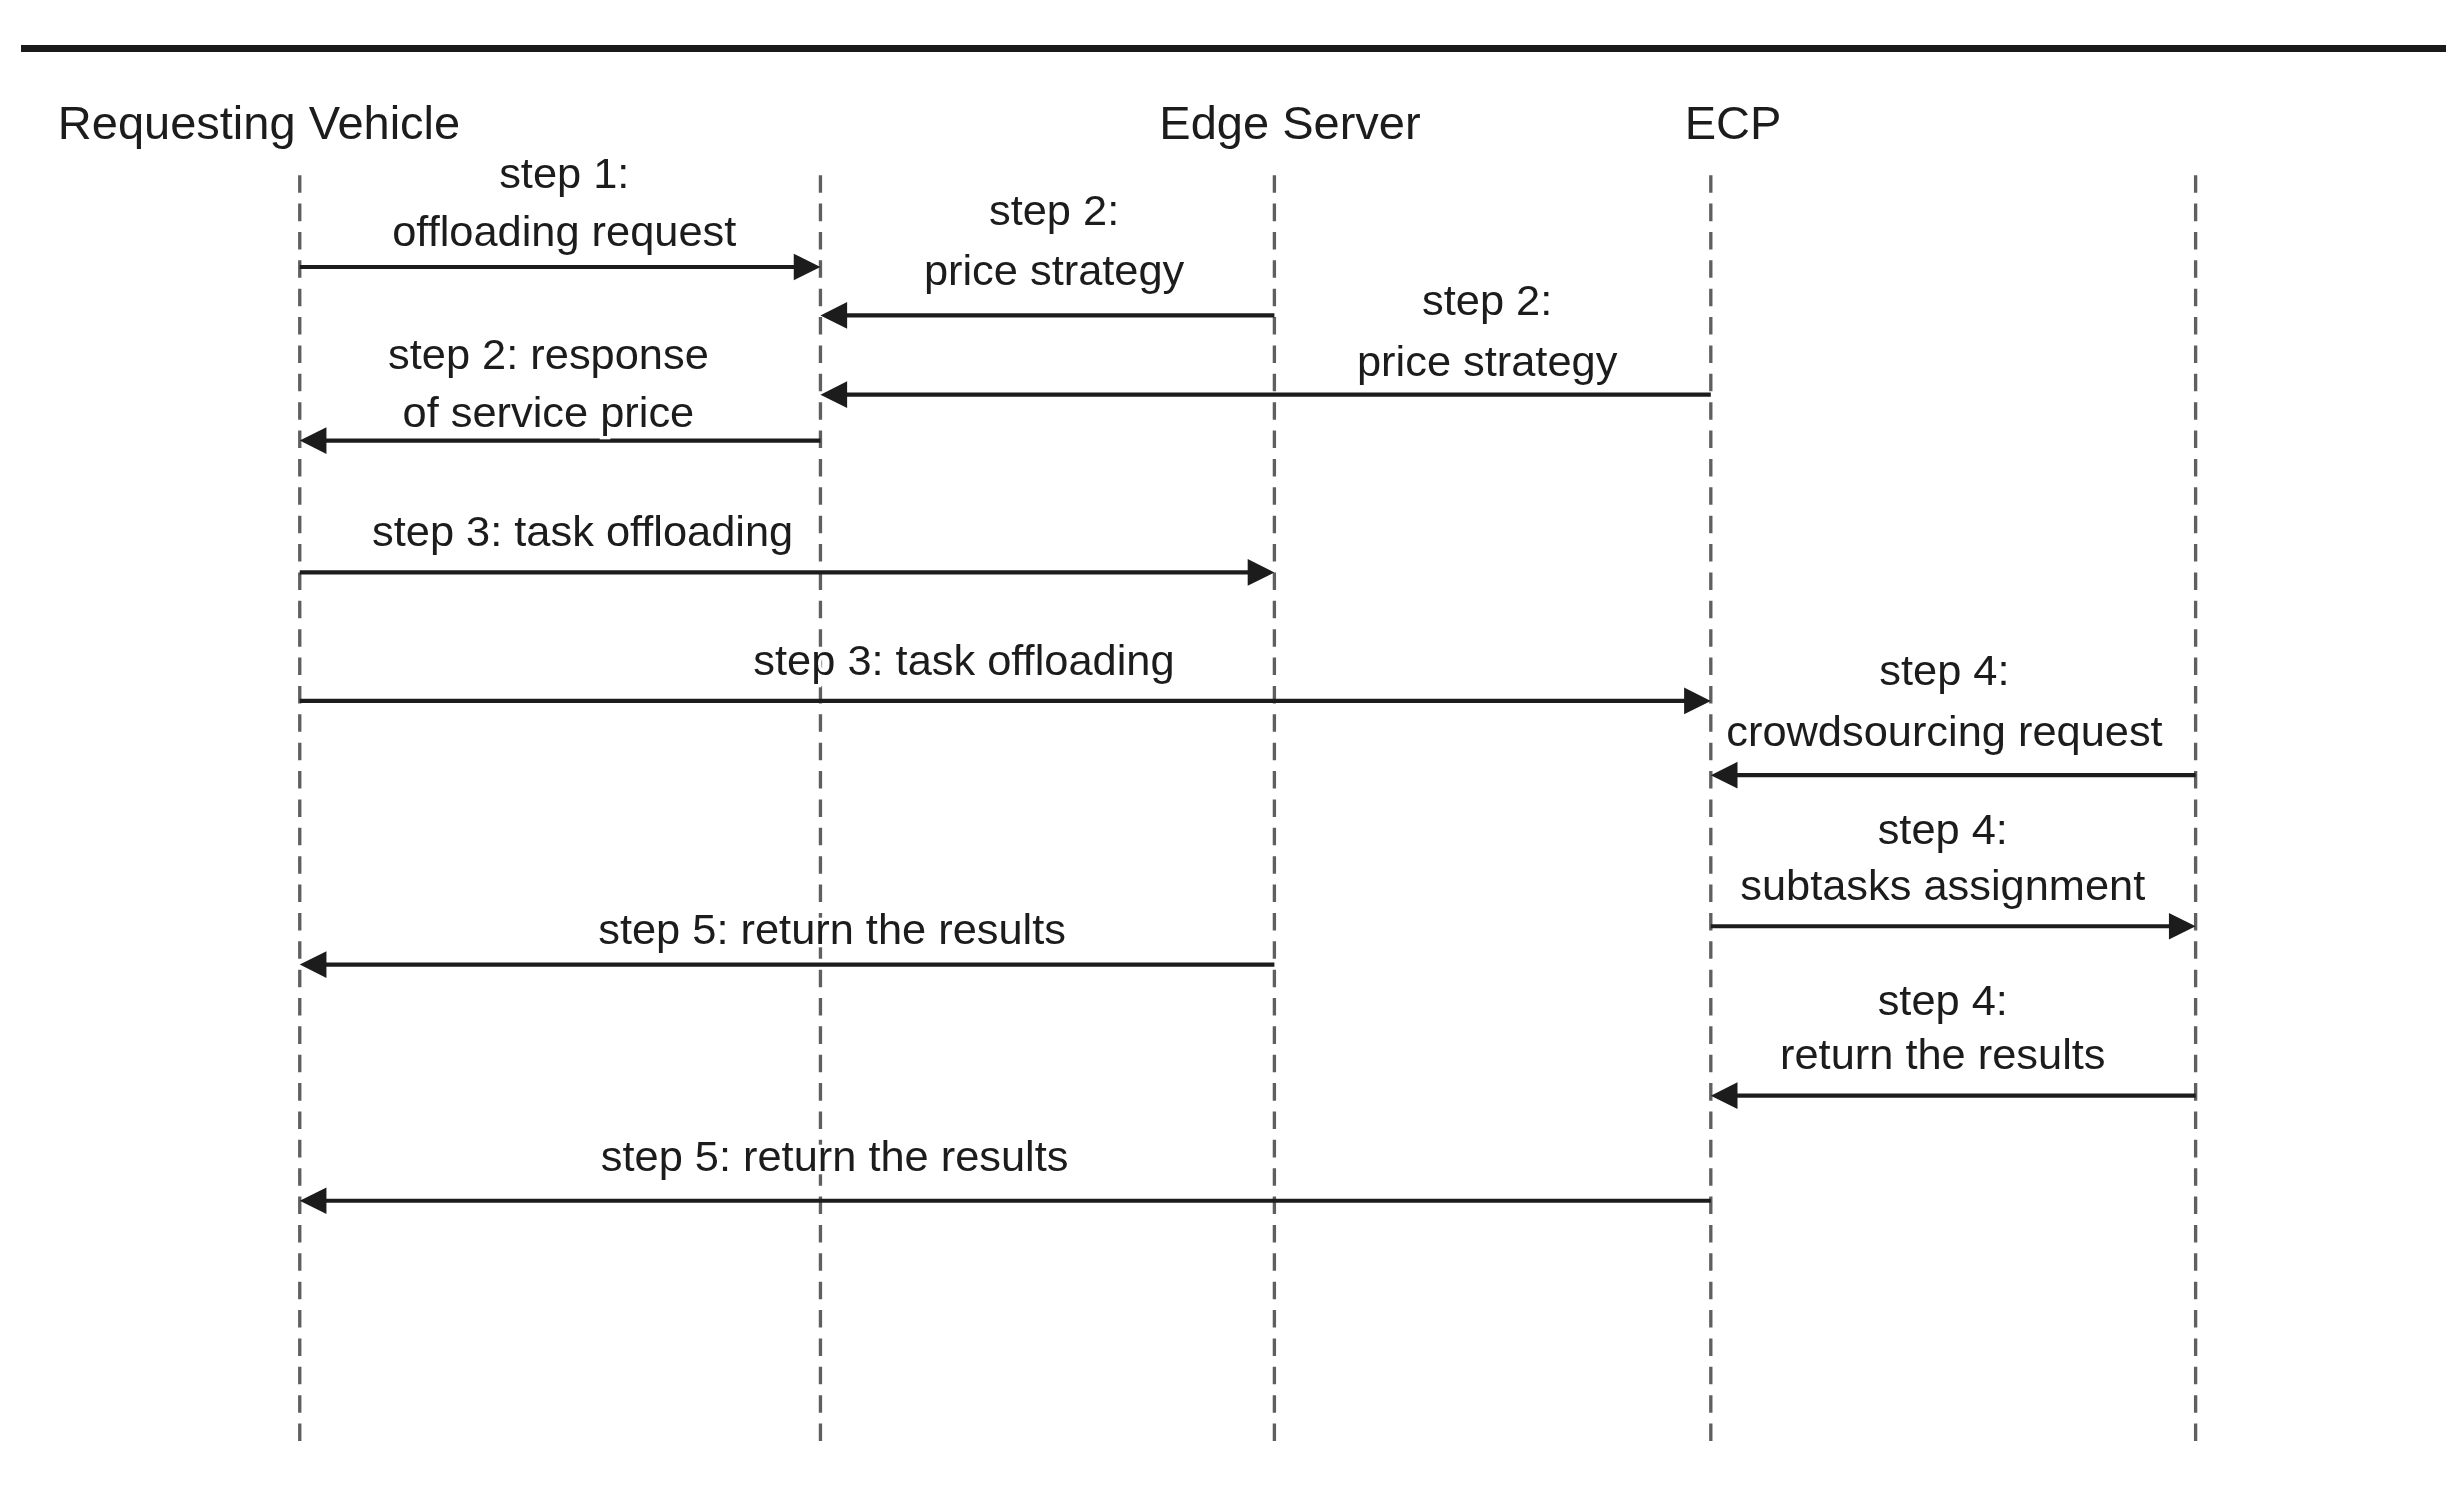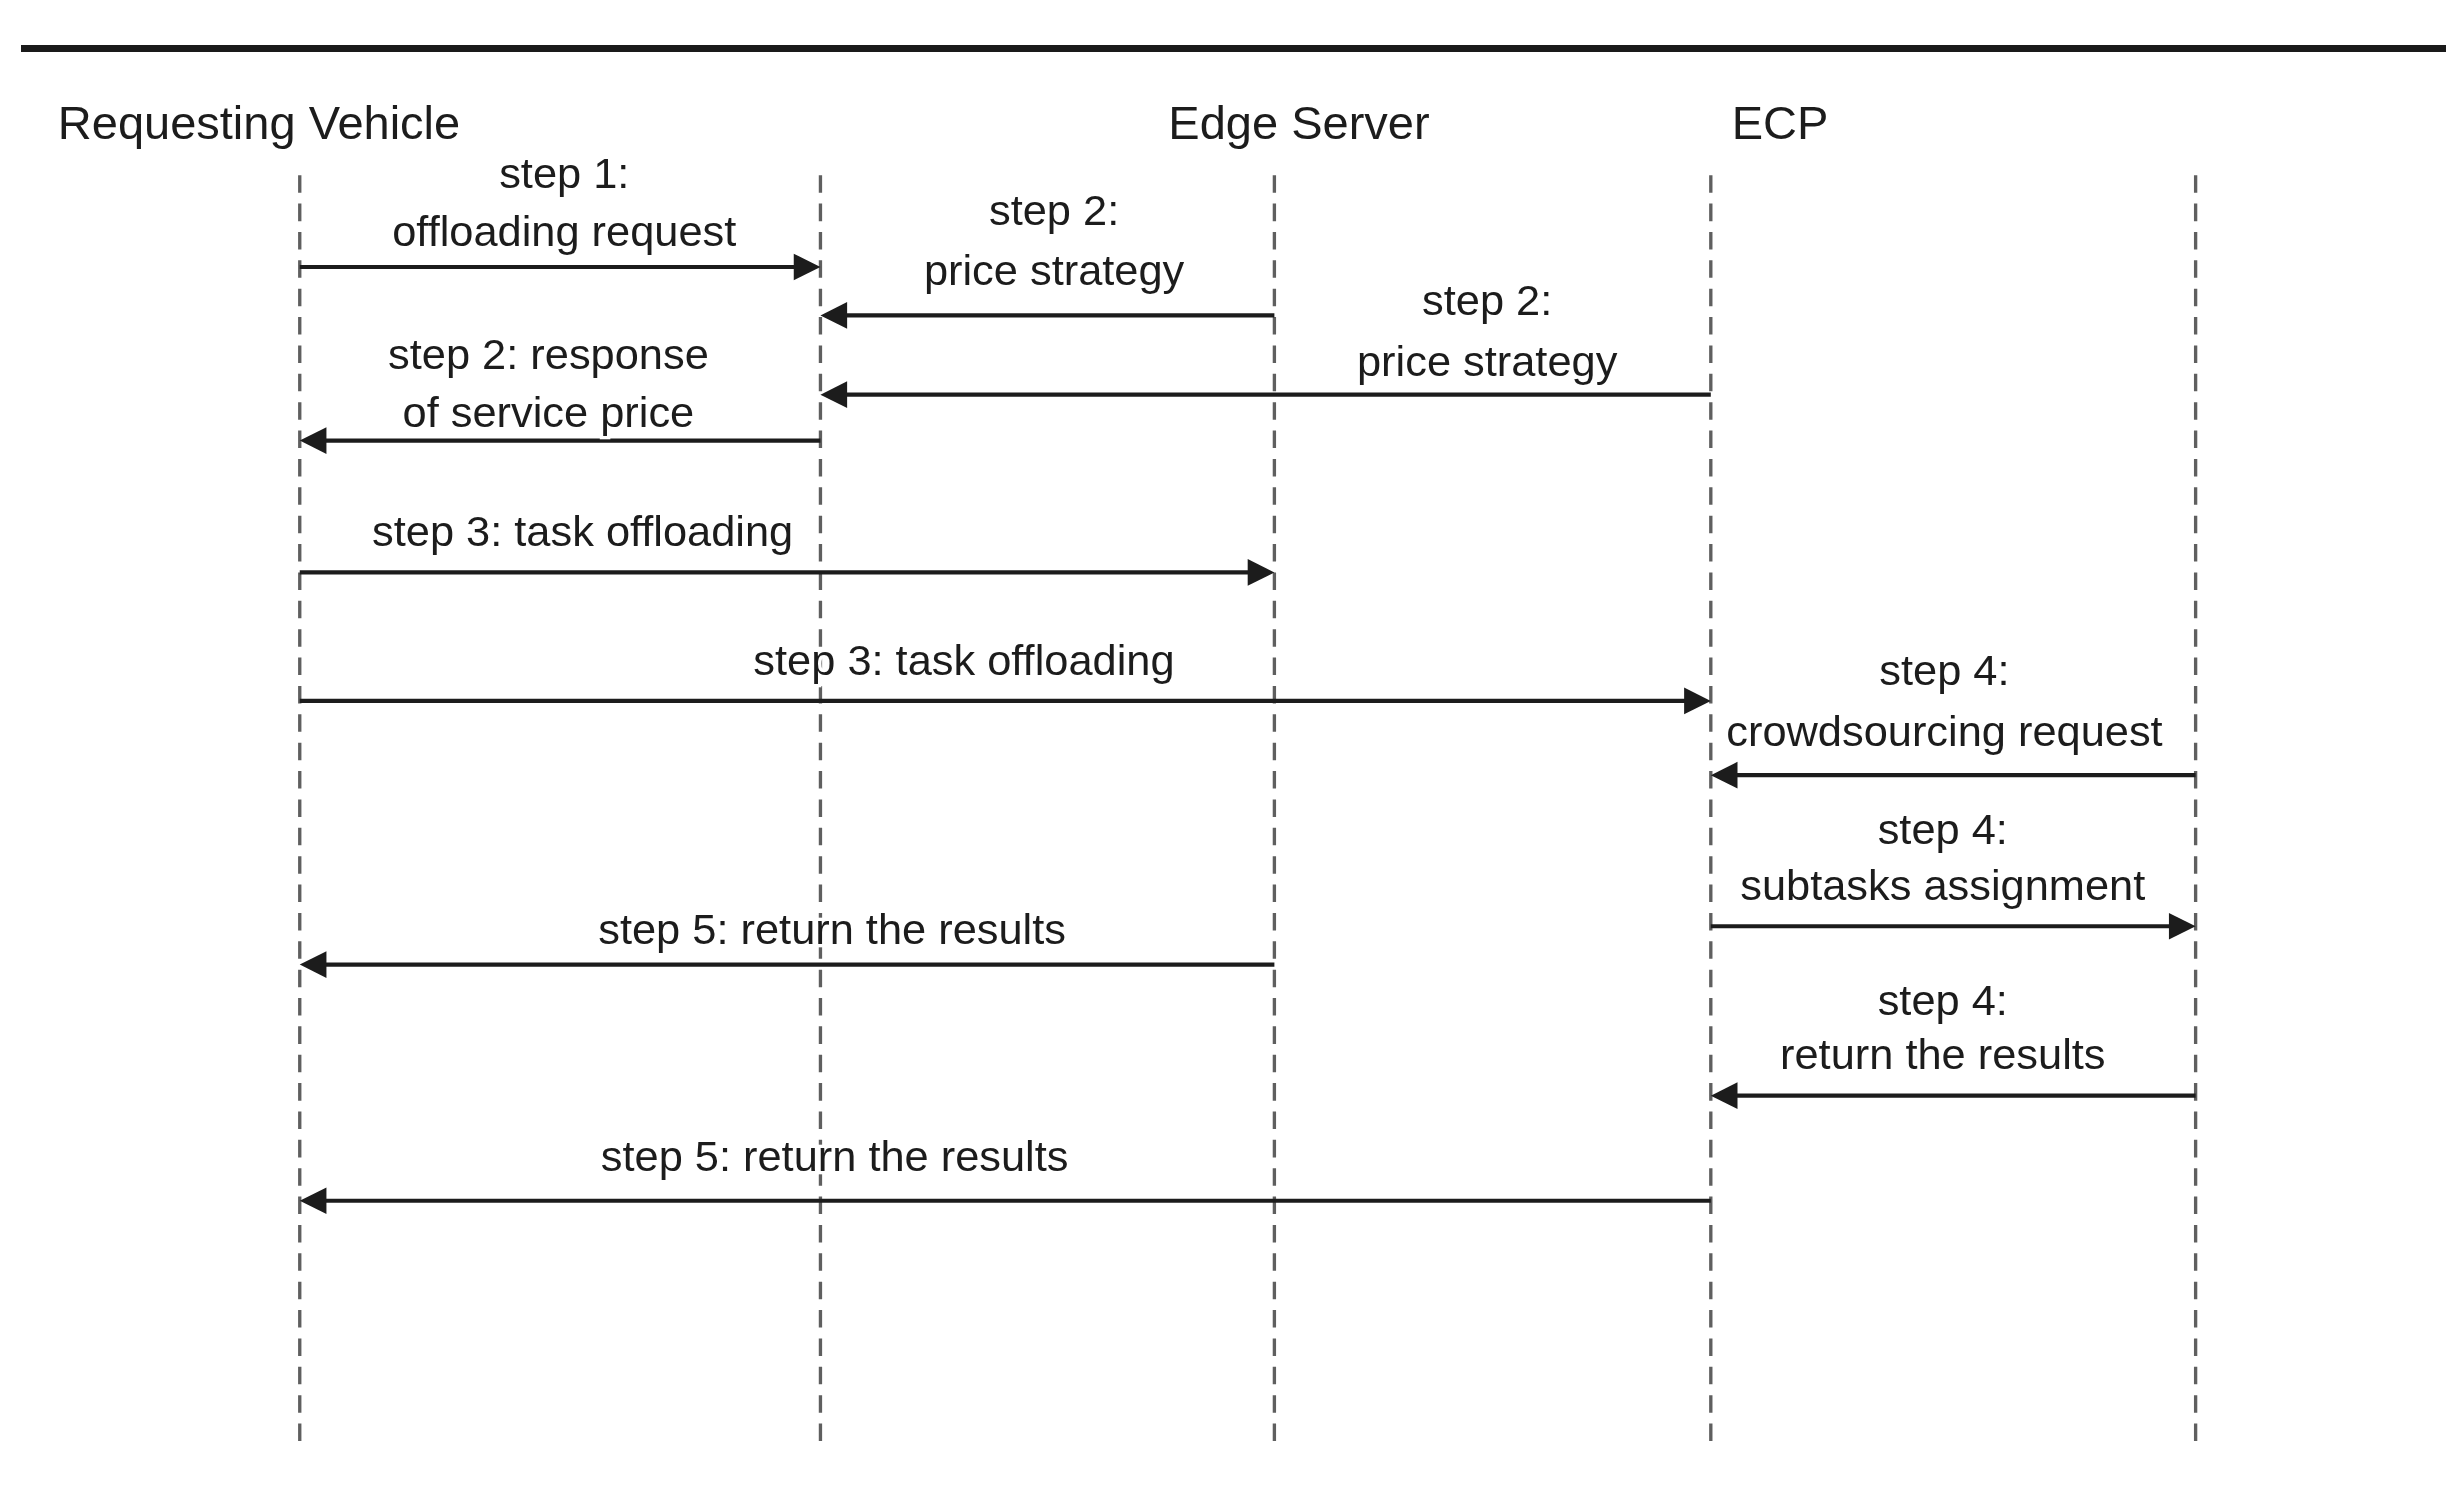--- a/index.html
+++ b/index.html
@@ -16,22 +16,22 @@
   }
   .actor-label {
     position: absolute; top: 95px;
     transform: translateX(-50%);
     font-size: 47px; color: #1c1c1c; white-space: nowrap;
     letter-spacing: 0px;
     text-align: right;
   }
   .al-0 { left: 259px; }
   .al-1 { left: 832px; }
-  .al-2 { left: 1290px; margin-left: 9px; }
-  .al-3 { left: 1733px; margin-left: 47px; }
+  .al-2 { left: 1290px; }
+  .al-3 { left: 1733px; }
   .al-4 { left: 2191px; }
   svg.diagram { position: absolute; left: 0; top: 0; }
   .msg-label {
     font-family: "Liberation Sans", "DejaVu Sans", sans-serif;
     font-size: 52px; fill: #1c1c1c;
     stroke: #ffffff; stroke-width: 8px; paint-order: stroke;
     text-anchor: middle;
   }
 </style>
 </head>

